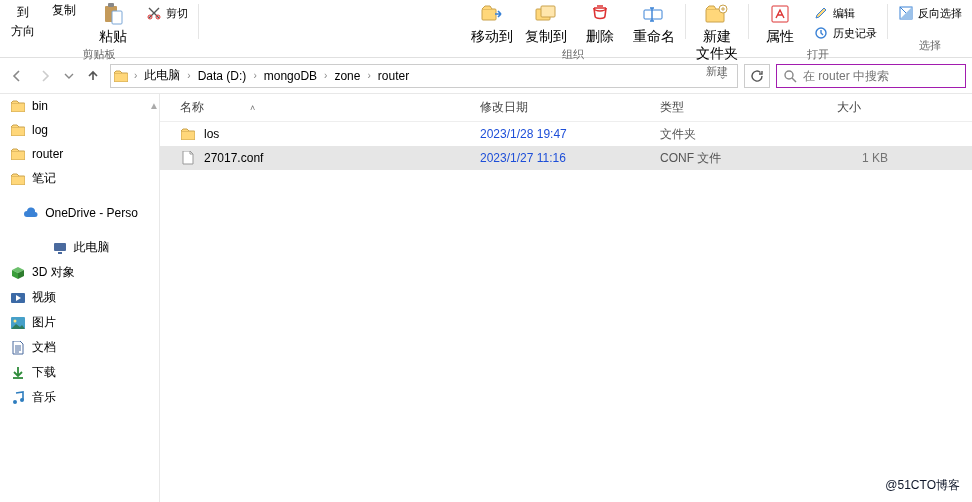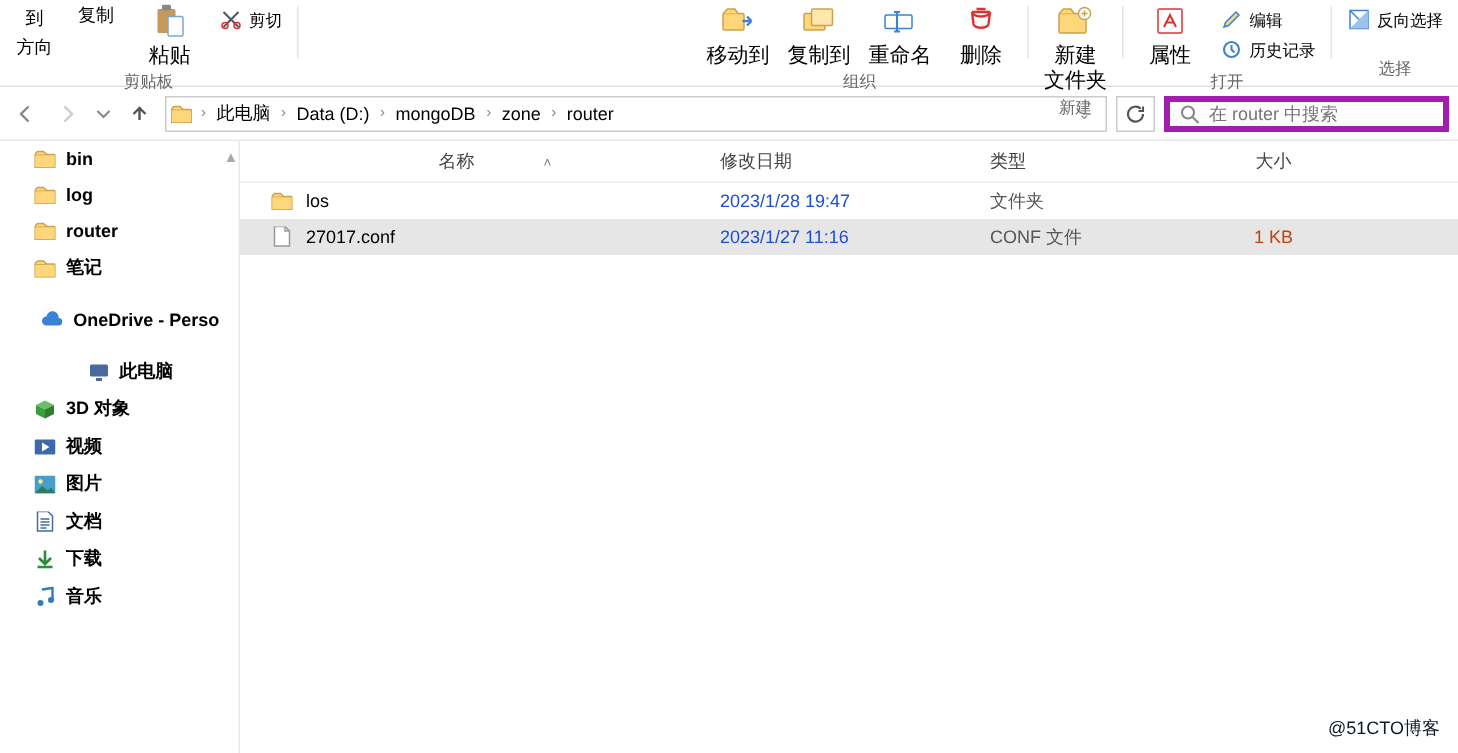--- a/index.html
+++ b/index.html
@@ -22,45 +22,45 @@
 
   
   .addrbar { height:36px; display:flex; align-items:center; border-bottom:1px solid #e8e8e8; padding:0 6px; gap:6px; }
   .navbtn { width:22px; height:22px; display:flex; align-items:center; justify-content:center; color:#888; cursor:default;}
   .breadcrumb { flex:1; display:flex; align-items:center; height:24px; border:1px solid #ccc; background:#fff; padding:0 2px; gap:2px;}
   .bc-icon { width:16px; height:16px; display:flex; align-items:center; justify-content:center; }
   .bc-sep { color:#888; padding:0 3px; font-size:10px;}
   .bc-item { padding:0 2px; cursor:default; }
   .bc-drop { color:#888; padding:0 8px; font-size:10px;}
   .refresh { width:26px; height:24px; border:1px solid #ccc; display:flex; align-items:center; justify-content:center; color:#555;}
-  .searchbox { width:190px; height:24px; border:4px solid #a21caf; display:flex; align-items:center; padding:0 6px; gap:6px; color:#888;}
+  .searchbox { width:190px; height:24px; border:1px solid #a21caf; display:flex; align-items:center; padding:0 6px; gap:6px; color:#888;}
   .searchbox input { border:none; outline:none; flex:1; background:transparent; color:#555; font-size:12px;}
 
   
   .main { display:flex; height:calc(502px - 58px - 36px); }
   .nav { width:160px; border-right:1px solid #e8e8e8; overflow:hidden; position:relative;}
   .nav-scroll-ind { position:absolute; right:2px; top:6px; width:8px; color:#aaa; font-size:10px; text-align:center;}
-  .nav-item { display:flex; align-items:center; gap:6px; padding:4px 8px 4px 22px; cursor:default;font-weight:bold; }
+  .nav-item { display:flex; align-items:center; gap:6px; padding:4px 8px 4px 10px; cursor:default; }
   .nav-item.sp { margin-top:10px;justify-content:center; }
   .nav-icon { width:16px; height:16px; display:flex; align-items:center; justify-content:center; }
 
   .filelist { flex:1; display:flex; flex-direction:column; position:relative; }
   .columns { display:flex; height:28px; align-items:center; border-bottom:1px solid #eee; color:#444; padding-left:20px;}
-  .col-name { width:300px; display:flex; align-items:center; gap:46px;justify-content:center;}
+  .col-name { width:300px; display:flex; align-items:center; gap:46px;}
   .col-name .sorti { color:#777; font-size:9px;}
   .col-mod  { width:180px; }
   .col-type { width:150px; }
   .col-size { width:90px; text-align:center; padding-right:12px;}
   .row { display:flex; height:24px; align-items:center; padding-left:20px; cursor:default;}
   .row.selected { background:#e6e6e6; }
   .row .ricon { width:16px; height:16px; margin-right:8px; display:flex; align-items:center; justify-content:center;}
   .row .c-name { width:276px; }
   .row .c-mod  { width:180px; color:#1d4ed8; }
   .row .c-type { width:150px; color:#555; }
-  .row .c-size { width:90px; text-align:center; padding-right:12px; color:#c2410c;}
+  .row .c-size { width:90px; text-align:right; padding-right:12px; color:#737373;}
 
   .watermark { position:absolute; right:12px; bottom:8px; color:#0f172a; font-size:12px;}
   svg { display:block; }
 </style>
 </head>
 <body>
 
 <div class="ribbon">
 
   <div class="rgroup">
@@ -120,37 +120,37 @@
         <span class="bicon">
             <svg width="22" height="18" viewBox="0 0 22 18">
               <rect x="1" y="4" width="14" height="11" rx="1" fill="#ffd77a" stroke="#caa24c"></rect>
               <rect x="6" y="1" width="14" height="11" rx="1" fill="#ffe6ad" stroke="#caa24c"></rect>
             </svg>
           </span>
         <span class="blabel">复制到</span>
       </div>
       <div class="rbtn-big">
         <span class="bicon">
-            <svg width="22" height="18" viewBox="0 0 22 18">
-              <rect x="1" y="5" width="18" height="9" rx="1" fill="#fff" stroke="#3a82d6"></rect>
-              <path d="M9 3 v13 M7 3 h4 M7 16 h4" stroke="#3a82d6" stroke-width="1.4"></path>
-            </svg>
-          </span>
-        <span class="blabel">重命名</span>
-      </div>
-      <div class="rbtn-big">
-        <span class="bicon">
             <svg width="18" height="20" viewBox="0 0 18 20">
               <path d="M3 4 L4 12 M15 4 L14 12" stroke="#d33" stroke-width="1.6"></path>
               <path d="M3 4 h12 M6 2 h6" stroke="#d33" stroke-width="1.6"></path>
               <path d="M3 4 a6 3 0 0 0 12 0" fill="none" stroke="#d33" stroke-width="1.6"></path>
               <path d="M4 12 a5 2.5 0 0 0 10 0" fill="none" stroke="#d33" stroke-width="1.6"></path>
             </svg>
           </span>
         <span class="blabel">删除</span>
+      </div>
+      <div class="rbtn-big">
+        <span class="bicon">
+            <svg width="22" height="18" viewBox="0 0 22 18">
+              <rect x="1" y="5" width="18" height="9" rx="1" fill="#fff" stroke="#3a82d6"></rect>
+              <path d="M9 3 v13 M7 3 h4 M7 16 h4" stroke="#3a82d6" stroke-width="1.4"></path>
+            </svg>
+          </span>
+        <span class="blabel">重命名</span>
       </div>
     </div>
     <div class="glabel">组织</div>
   </div>
   <div class="ribbon-sep"></div>
 
   <div class="rgroup">
     <div class="items">
       <div class="rbtn-big">
         <span class="bicon">

